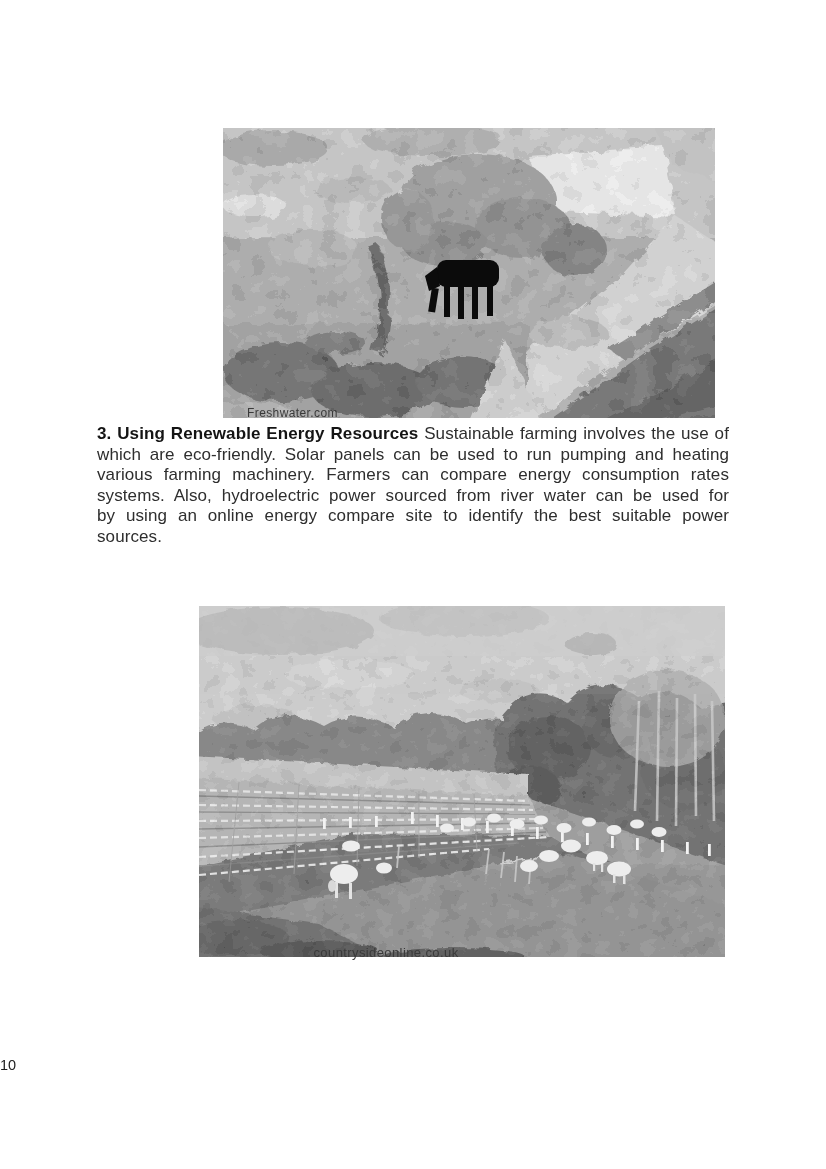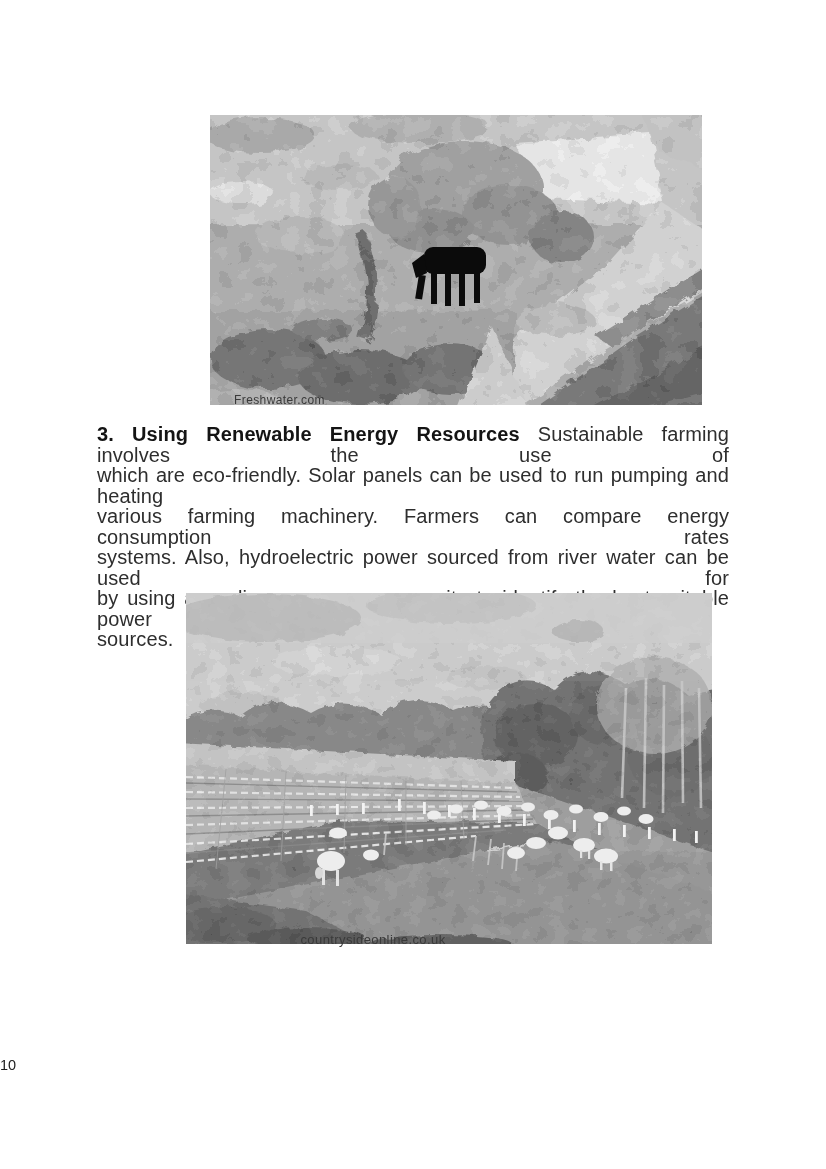--- a/index.html
+++ b/index.html
@@ -1,35 +1,35 @@
 <!DOCTYPE html>
 <html><head>
 <meta charset="utf-8">
 <style>
   html,body{margin:0;padding:0;background:#ffffff;}
   .page{
     position:relative;width:826px;height:1169px;background:#ffffff;
     font-family:"Liberation Sans",sans-serif;overflow:hidden;
   }
-  .fig{position:absolute;margin:4px;padding:16px;text-decoration:underline;}
+  .fig{position:absolute;margin:17px;padding:16px;text-decoration:underline;}
   .fig1{left:190px;top:95px;width:492px;height:290px;}
   .fig2{left:166px;top:573px;width:526px;height:351px;}
   .photo{width:100%;height:100%;overflow:hidden;}
   .photo svg{display:block;}
   .cap1{
     position:absolute;left:40px;top:294px;white-space:nowrap;
     font-size:12px;color:#3a3a3a;letter-spacing:.4px;
   }
   .cap2{
     position:absolute;left:-166px;top:355px;width:738px;text-align:center;
     font-size:13px;color:#3a3a3a;letter-spacing:.4px;
   }
   .bodytext{
     position:absolute;left:97px;top:424px;width:632px;
-    font-size:20px;line-height:20.5px;color:#2e2e2e;
+    font-size:17px;line-height:20.5px;color:#2e2e2e;
     letter-spacing:.1px;
   }
   .pline{text-align:justify;text-align-last:justify;word-spacing:1px;}
   .pline.last{text-align-last:left;}
   .bodytext strong{color:#141414;font-weight:bold;}
   .pagenum{
     position:absolute;left:0;top:1057px;width:826px;
     font-size:14.5px;color:#1c1c1c;
   }
   .watermark{

